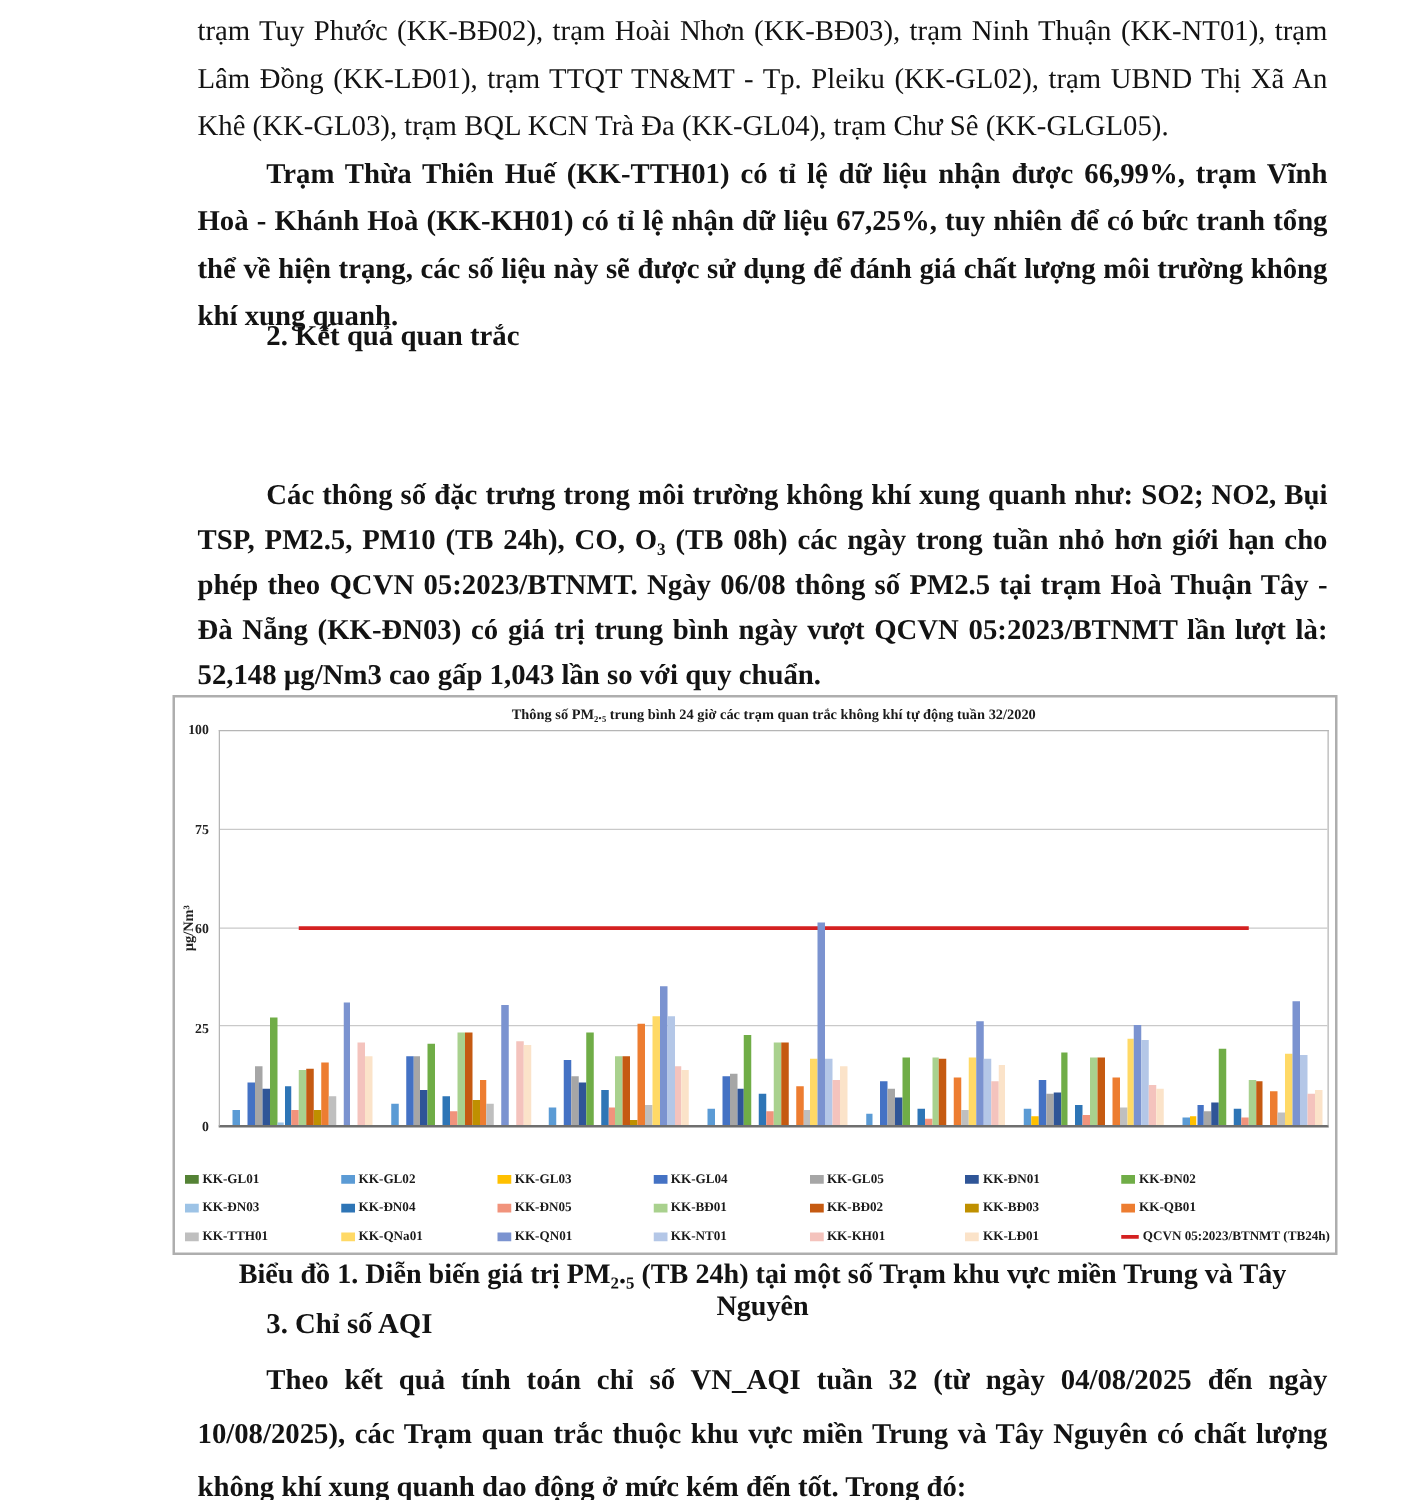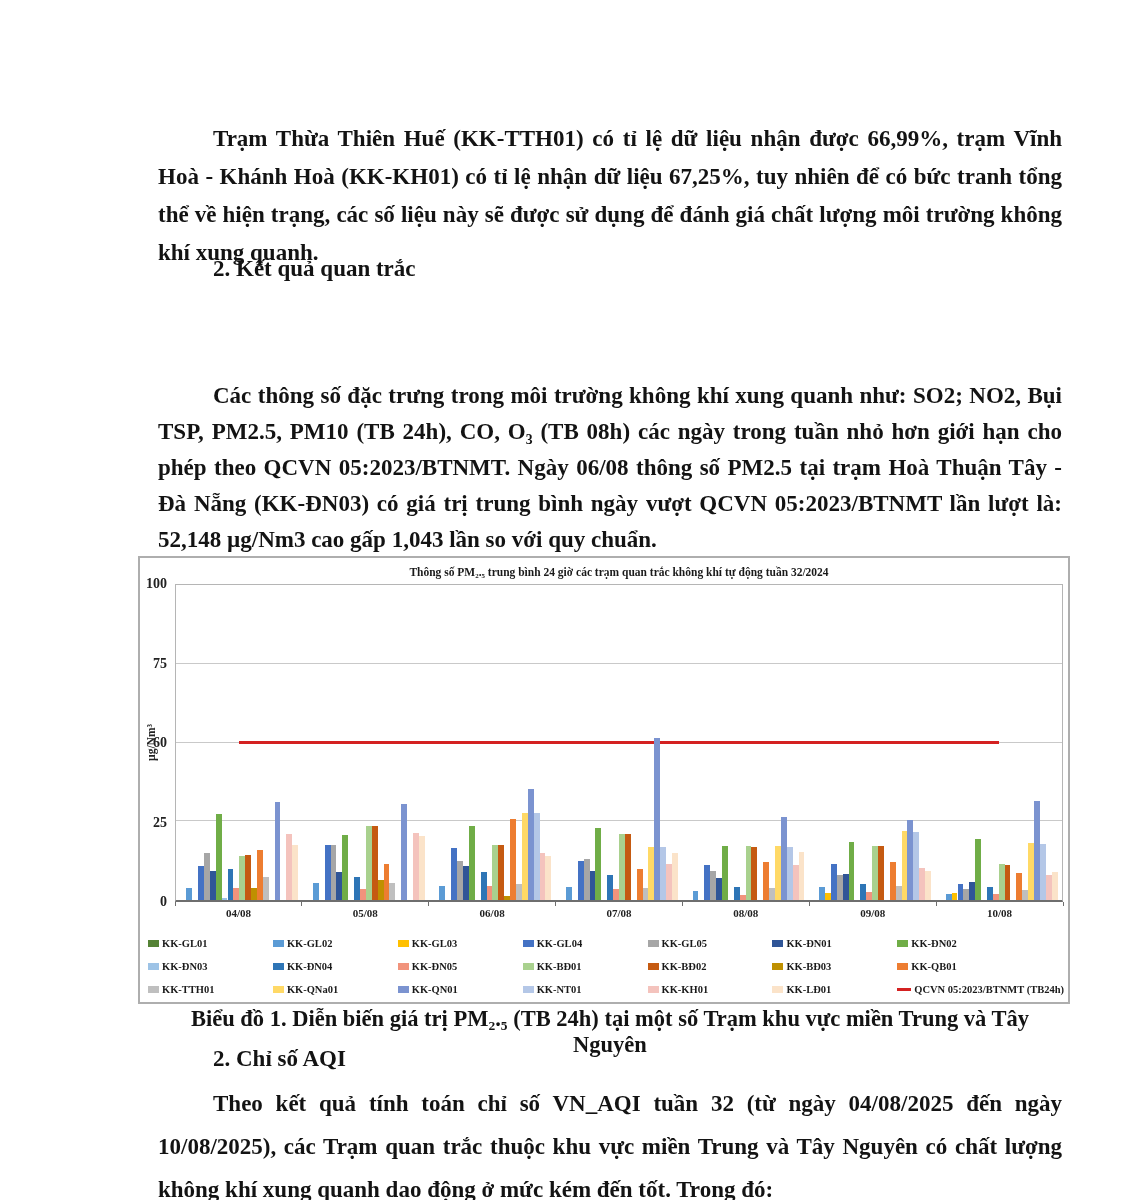--- a/index.html
+++ b/index.html
@@ -34,21 +34,21 @@
   .plot{
     position:absolute;left:35px;top:26px;width:888px;height:318px;
     border:1px solid #b5b5b5;border-bottom:2px solid #6e6e6e;box-sizing:border-box;
   }
   .gridline{position:absolute;left:0;width:100%;height:1px;background:#c9c9c9;}
   .bar{position:absolute;bottom:0;}
   .limit-line{position:absolute;height:3px;}
   .y-axis{position:absolute;left:0;top:26px;width:31px;height:318px;}
   .ytick{
     position:absolute;right:4px;height:12px;line-height:12px;
-    font-size:14px;font-weight:bold;color:#222;text-align:right;
+    font-size:11px;font-weight:bold;color:#222;text-align:right;
   }
   .ylabel{
     position:absolute;left:5px;top:115px;height:140px;
     writing-mode:vertical-rl;transform:rotate(180deg);
     font-size:11.5px;font-weight:bold;color:#222;text-align:center;
   }
   .x-axis{position:absolute;left:35px;top:344px;width:888px;height:18px;}
   .xlabel{
     position:absolute;top:5px;text-align:center;
     font-size:11px;font-weight:bold;color:#222;
@@ -62,30 +62,31 @@
   .legend-item{display:flex;align-items:center;height:23px;}
   .legend-swatch{width:11px;height:7px;margin-right:3px;flex:0 0 auto;}
   .legend-line{width:14px;height:2.5px;margin-right:3px;flex:0 0 auto;}
   .legend-label{font-size:10.5px;font-weight:bold;color:#1a1a1a;white-space:nowrap;}
 </style>
 </head>
 <body>
 
 <div class="page">
 
+  <p class="para" style="top:6px">trạm Tuy Phước (KK-BĐ02), trạm Hoài Nhơn (KK-BĐ03), trạm Ninh Thuận (KK-NT01), trạm Lâm Đồng (KK-LĐ01), trạm TTQT TN&amp;MT - Tp. Pleiku (KK-GL02), trạm UBND Thị Xã An Khê (KK-GL03), trạm BQL KCN Trà Đa (KK-GL04), trạm Chư Sê (KK-GLGL05).</p>
 
   <p class="para indent" style="top:120px">Trạm Thừa Thiên Huế (KK-TTH01) có tỉ lệ dữ liệu nhận được 66,99%, trạm Vĩnh Hoà - Khánh Hoà (KK-KH01) có tỉ lệ nhận dữ liệu 67,25%, tuy nhiên để có bức tranh tổng thể về hiện trạng, các số liệu này sẽ được sử dụng để đánh giá chất lượng môi trường không khí xung quanh.</p>
 
   <div class="heading" style="top:256px">2. Kết quả quan trắc</div>
 
 
   <p class="para indent" style="top:378px;line-height:36px">Các thông số đặc trưng trong môi trường không khí xung quanh như: SO2; NO2, Bụi TSP, PM2.5, PM10 (TB 24h), CO, O₃ (TB 08h) các ngày trong tuần nhỏ hơn giới hạn cho phép theo QCVN 05:2023/BTNMT. Ngày 06/08 thông số PM2.5 tại trạm Hoà Thuận Tây - Đà Nẵng (KK-ĐN03) có giá trị trung bình ngày vượt QCVN 05:2023/BTNMT lần lượt là: 52,148 µg/Nm3 cao gấp 1,043 lần so với quy chuẩn.</p>
 
   <div class="chart-frame">
-    <div class="chart-title">Thông số PM₂.₅ trung bình 24 giờ các trạm quan trắc không khí tự động tuần 32/2024</div>
+    <div class="chart-title">Thông số PM₂.₅ trung bình 24 giờ các trạm quan trắc không khí tự động tuần 32/2020</div>
     <div class="ylabel">µg/Nm³</div>
     <div class="y-axis">
         <div class="ytick" style="bottom: calc(0% - 6px);">0</div>
         <div class="ytick" style="bottom: calc(25% - 6px); margin-left: 25px;">25</div>
         <div class="ytick" style="bottom: calc(50% - 6px);">60</div>
         <div class="ytick" style="bottom: calc(75% - 6px);">75</div>
         <div class="ytick" style="bottom: calc(100% - 6px);">100</div>
       </div>
     <div class="plot">
         <div class="gridline" style="bottom: 25%;"></div>
@@ -200,37 +201,20 @@
         <div class="bar" style="left: 83.887%; width: 0.664452%; height: 10.3%; background: rgb(244, 195, 189);"></div>
         <div class="bar" style="left: 98.1728%; width: 0.664452%; height: 7.9%; background: rgb(244, 195, 189);"></div>
         <div class="bar" style="left: 13.1229%; width: 0.664452%; height: 17.6%; background: rgb(251, 227, 201);"></div>
         <div class="bar" style="left: 27.4086%; width: 0.664452%; height: 20.3%; background: rgb(251, 227, 201);"></div>
         <div class="bar" style="left: 41.6944%; width: 0.664452%; height: 14%; background: rgb(251, 227, 201);"></div>
         <div class="bar" style="left: 55.9801%; width: 0.664452%; height: 14.9%; background: rgb(251, 227, 201);"></div>
         <div class="bar" style="left: 70.2658%; width: 0.664452%; height: 15.4%; background: rgb(251, 227, 201);"></div>
         <div class="bar" style="left: 84.5515%; width: 0.664452%; height: 9.3%; background: rgb(251, 227, 201);"></div>
         <div class="bar" style="left: 98.8372%; width: 0.664452%; height: 9%; background: rgb(251, 227, 201);"></div>
       </div>
-    <div class="x-axis">
-        <div class="xlabel" style="left: 0%; width: 14.2857%;">04/08</div>
-        <div class="xlabel" style="left: 14.2857%; width: 14.2857%;">05/08</div>
-        <div class="xlabel" style="left: 28.5714%; width: 14.2857%;">06/08</div>
-        <div class="xlabel" style="left: 42.8571%; width: 14.2857%;">07/08</div>
-        <div class="xlabel" style="left: 57.1429%; width: 14.2857%;">08/08</div>
-        <div class="xlabel" style="left: 71.4286%; width: 14.2857%;">09/08</div>
-        <div class="xlabel" style="left: 85.7143%; width: 14.2857%;">10/08</div>
-        <div class="xtick" style="left: calc(0% - 0.5px);"></div>
-        <div class="xtick" style="left: calc(14.2857% - 0.5px);"></div>
-        <div class="xtick" style="left: calc(28.5714% - 0.5px);"></div>
-        <div class="xtick" style="left: calc(42.8571% - 0.5px);"></div>
-        <div class="xtick" style="left: calc(57.1429% - 0.5px);"></div>
-        <div class="xtick" style="left: calc(71.4286% - 0.5px);"></div>
-        <div class="xtick" style="left: calc(85.7143% - 0.5px);"></div>
-        <div class="xtick" style="left: calc(100% - 0.5px);"></div>
-      </div>
     <div class="legend">
         <div class="legend-item">
           <div class="legend-swatch" style="background: rgb(84, 130, 53);"></div>
           <div class="legend-label">KK-GL01</div>
         </div>
         <div class="legend-item">
           <div class="legend-swatch" style="background: rgb(91, 155, 213);"></div>
           <div class="legend-label">KK-GL02</div>
         </div>
         <div class="legend-item">
@@ -307,17 +291,17 @@
         </div>
         <div class="legend-item">
           <div class="legend-line" style="background: rgb(212, 33, 33);"></div>
           <div class="legend-label">QCVN 05:2023/BTNMT (TB24h)</div>
         </div>
       </div>
   </div>
 
   <p class="caption" style="top:1006px">Biểu đồ 1. Diễn biến giá trị PM₂.₅ (TB 24h) tại một số Trạm khu vực miền Trung và Tây Nguyên</p>
 
-  <div class="heading" style="top:1046px">2. Chỉ số AQI</div>
+  <div class="heading" style="top:1046px">3. Chỉ số AQI</div>
 
   <p class="para indent" style="top:1082px;line-height:43px">Theo kết quả tính toán chỉ số VN_AQI tuần 32 (từ ngày 04/08/2025 đến ngày 10/08/2025), các Trạm quan trắc thuộc khu vực miền Trung và Tây Nguyên có chất lượng không khí xung quanh dao động ở mức kém đến tốt. Trong đó:</p>
 
 </div>
 
 </body></html>

